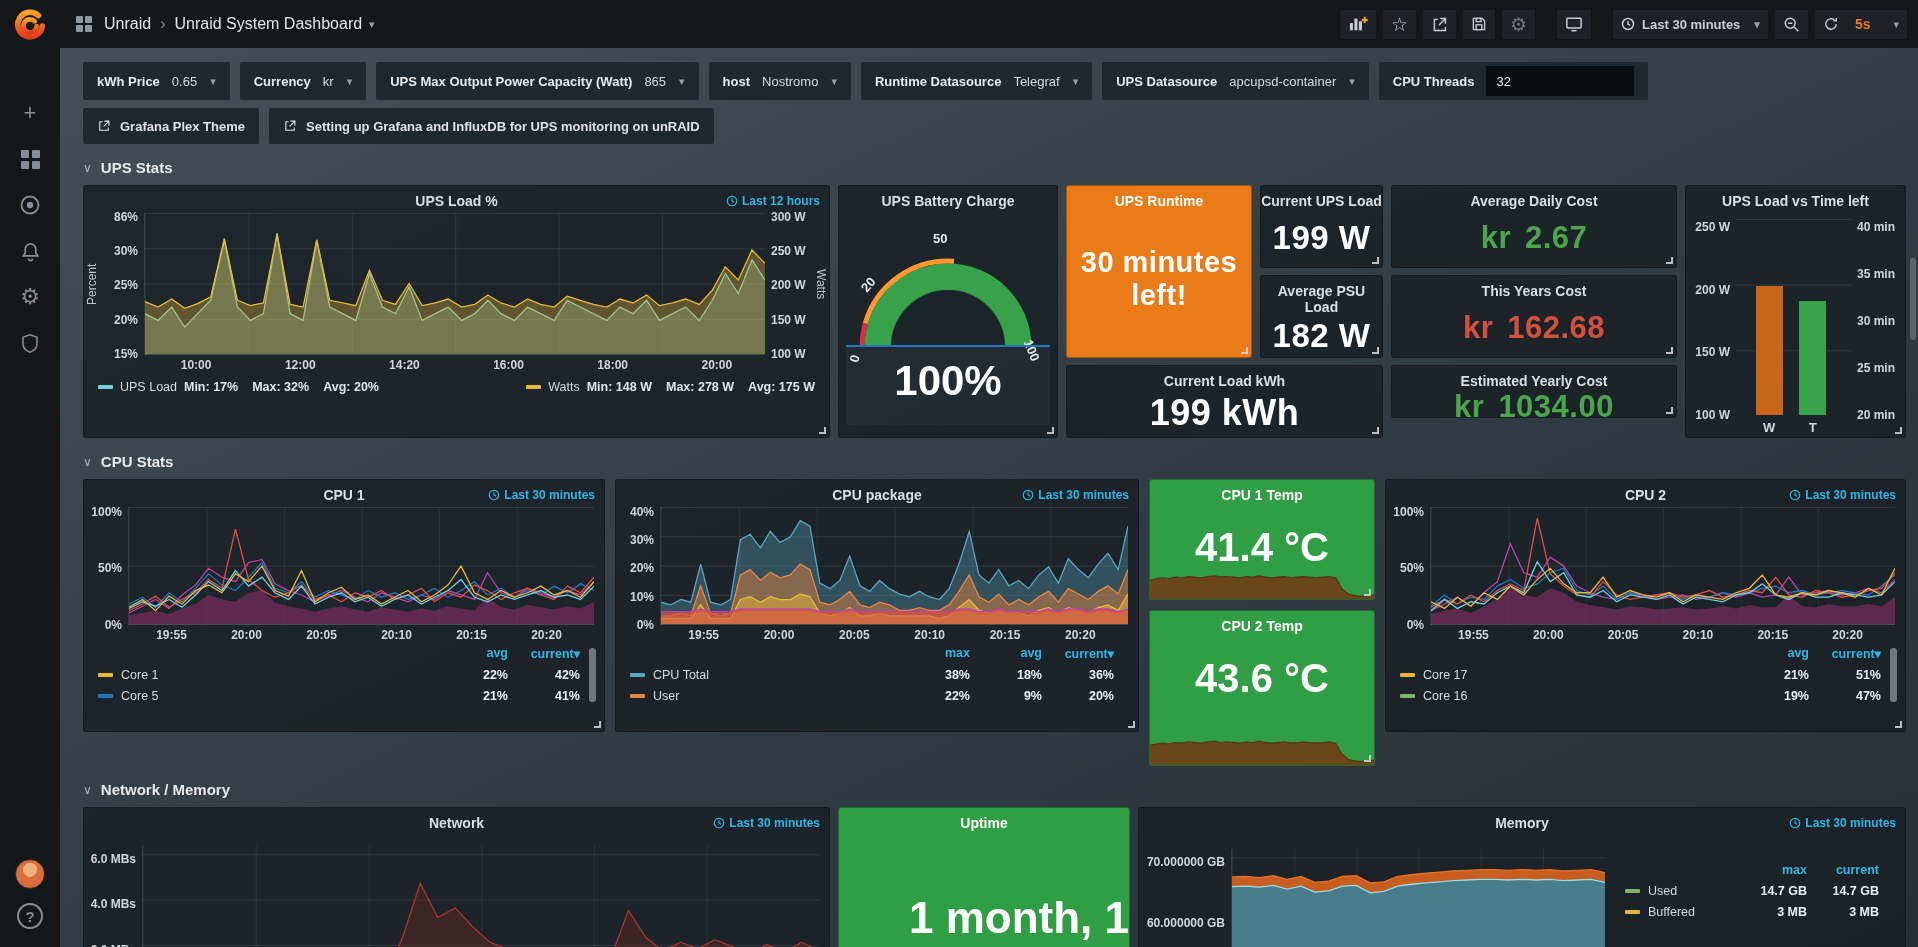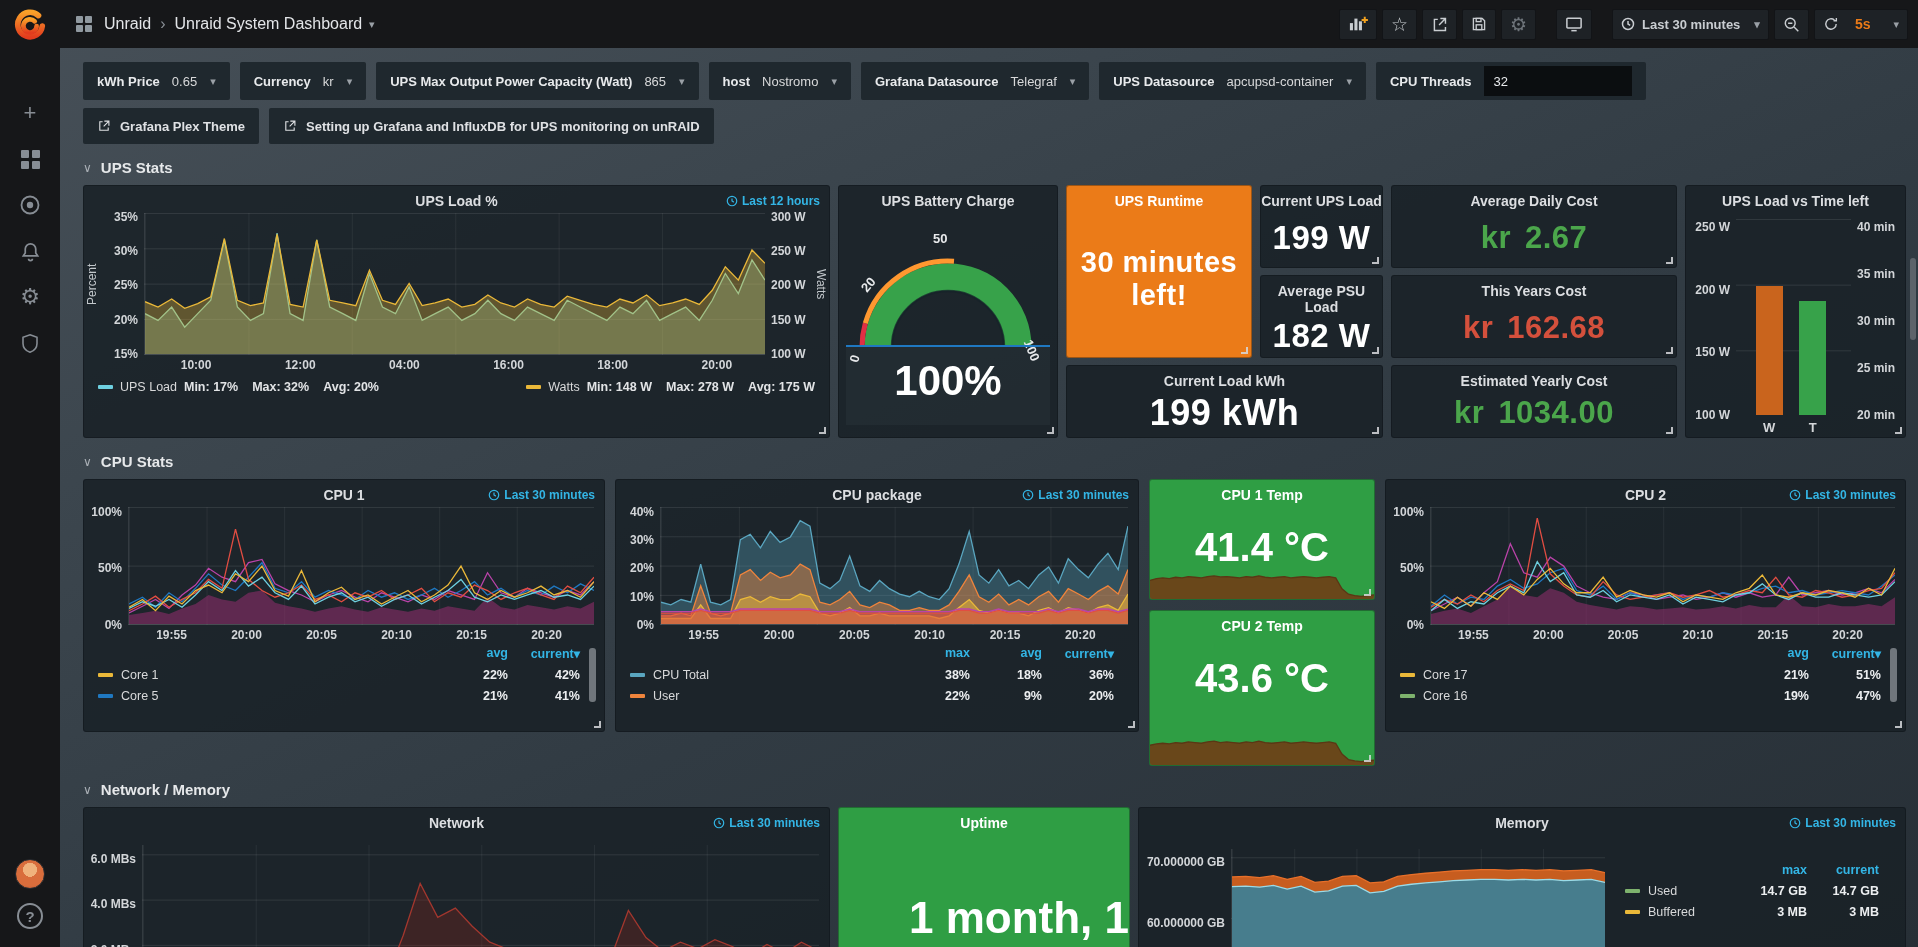--- a/index.html
+++ b/index.html
@@ -279,21 +279,21 @@
           </span>
       </div>
       <div class="chip">
         <b>host</b>
         <span class="val">
             <span>Nostromo</span>
             <span class="caret">▾</span>
           </span>
       </div>
       <div class="chip">
-        <b>Grafana Datasource</b>
+        <b>Runtime Datasource</b>
         <span class="val">
             <span>Telegraf</span>
             <span class="caret">▾</span>
           </span>
       </div>
       <div class="chip">
         <b>UPS Datasource</b>
         <span class="val">
             <span>apcupsd-container</span>
             <span class="caret">▾</span>
@@ -334,21 +334,21 @@
         <div class="p-time">
           <svg width="12" height="12" viewBox="0 0 16 16">
               <circle cx="8" cy="8" r="6.3"></circle>
               <path d="M8 4.5 V8 L10.5 9.5"></path>
             </svg>
           <span>Last 12 hours</span>
         </div>
         <div class="ts-body" style="height:142px">
           <div class="ylab">Percent</div>
           <div class="yaxis" style="width:44px">
-            <span style="top:3%">35%</span>
+            <span style="top:3%">86%</span>
             <span style="top:27%">30%</span>
             <span style="top:51%">25%</span>
             <span style="top:75%">20%</span>
             <span style="top:99%">15%</span>
           </div>
           <div class="plotwrap grid-h4">
             <svg viewBox="0 0 100 100" preserveAspectRatio="none">
                 <path d="M0,100 L0.0,71.4 L2.1,76.2 L4.3,66.7 L6.4,81.0 L8.5,71.4 L10.6,61.9 L12.8,19.0 L14.9,66.7 L17.0,76.2 L19.1,71.4 L21.3,14.3 L23.4,71.4 L25.5,76.2 L27.7,19.0 L29.8,66.7 L31.9,71.4 L34.0,76.2 L36.2,42.9 L38.3,66.7 L40.4,71.4 L42.6,52.4 L44.7,76.2 L46.8,71.4 L48.9,66.7 L51.1,76.2 L53.2,71.4 L55.3,61.9 L57.4,71.4 L59.6,76.2 L61.7,66.7 L63.8,71.4 L66.0,76.2 L68.1,61.9 L70.2,66.7 L72.3,71.4 L74.5,76.2 L76.6,66.7 L78.7,71.4 L80.9,61.9 L83.0,76.2 L85.1,71.4 L87.2,66.7 L89.4,76.2 L91.5,61.9 L93.6,42.9 L95.7,57.1 L97.9,33.3 L100.0,47.6 L100,100 Z" fill="rgba(130,200,180,0.32)" stroke="none"></path>
                 <polyline points="0.0,71.4 2.1,76.2 4.3,66.7 6.4,81.0 8.5,71.4 10.6,61.9 12.8,19.0 14.9,66.7 17.0,76.2 19.1,71.4 21.3,14.3 23.4,71.4 25.5,76.2 27.7,19.0 29.8,66.7 31.9,71.4 34.0,76.2 36.2,42.9 38.3,66.7 40.4,71.4 42.6,52.4 44.7,76.2 46.8,71.4 48.9,66.7 51.1,76.2 53.2,71.4 55.3,61.9 57.4,71.4 59.6,76.2 61.7,66.7 63.8,71.4 66.0,76.2 68.1,61.9 70.2,66.7 72.3,71.4 74.5,76.2 76.6,66.7 78.7,71.4 80.9,61.9 83.0,76.2 85.1,71.4 87.2,66.7 89.4,76.2 91.5,61.9 93.6,42.9 95.7,57.1 97.9,33.3 100.0,47.6" fill="none" stroke="#7fc7b0" stroke-width="1.3" vector-effect="non-scaling-stroke"></polyline>
                 <path d="M0,100 L0.0,62.9 L2.1,66.7 L4.3,61.0 L6.4,67.6 L8.5,64.3 L10.6,59.5 L12.8,18.1 L14.9,61.9 L17.0,65.7 L19.1,63.8 L21.3,15.2 L23.4,64.8 L25.5,66.7 L27.7,19.0 L29.8,61.9 L31.9,63.8 L34.0,65.7 L36.2,40.5 L38.3,61.9 L40.4,64.8 L42.6,50.0 L44.7,65.7 L46.8,63.8 L48.9,61.0 L51.1,66.7 L53.2,64.8 L55.3,58.1 L57.4,63.8 L59.6,66.7 L61.7,61.0 L63.8,64.8 L66.0,66.7 L68.1,59.0 L70.2,61.9 L72.3,64.8 L74.5,66.7 L76.6,61.0 L78.7,63.8 L80.9,58.1 L83.0,65.7 L85.1,63.8 L87.2,61.0 L89.4,64.8 L91.5,54.8 L93.6,38.1 L95.7,47.6 L97.9,26.2 L100.0,35.7 L100,100 Z" fill="rgba(234,184,57,0.33)" stroke="none"></path>
@@ -360,21 +360,21 @@
             <span style="top:27%">250 W</span>
             <span style="top:51%">200 W</span>
             <span style="top:75%">150 W</span>
             <span style="top:99%">100 W</span>
           </div>
           <div class="ylab r">Watts</div>
         </div>
         <div class="xaxis" style="margin:3px 60px 0 60px">
           <span>10:00</span>
             <span>12:00</span>
-          <span>04:00</span>
+          <span>14:20</span>
             <span>16:00</span>
           <span>18:00</span>
             <span>20:00</span>
         </div>
         <div class="ts-legend">
           <div class="leg-item">
             <span class="swatch" style="background: rgb(110, 208, 224);"></span>
             <span class="leg-name">UPS Load</span>
             <span class="leg-stats">
                 <span>Min: 17%</span>
@@ -448,21 +448,21 @@
           <span class="corner"></span>
         </div>
         <div class="panel stat" style="height:83px">
           <div class="p-title">This Years Cost</div>
           <div class="sv cost" style="color: rgb(212, 80, 60);">
             <span>kr</span>
               <span>162.68</span>
           </div>
           <span class="corner"></span>
         </div>
-        <div class="panel stat" style="height:73px">
+        <div class="panel stat" style="height:53px">
           <div class="p-title">Estimated Yearly Cost</div>
           <div class="sv cost" style="color: rgb(75, 166, 75);">
             <span>kr</span>
               <span>1034.00</span>
           </div>
           <span class="corner"></span>
         </div>
       </div>
 
       <div class="panel" style="width:221px;height:253px">

